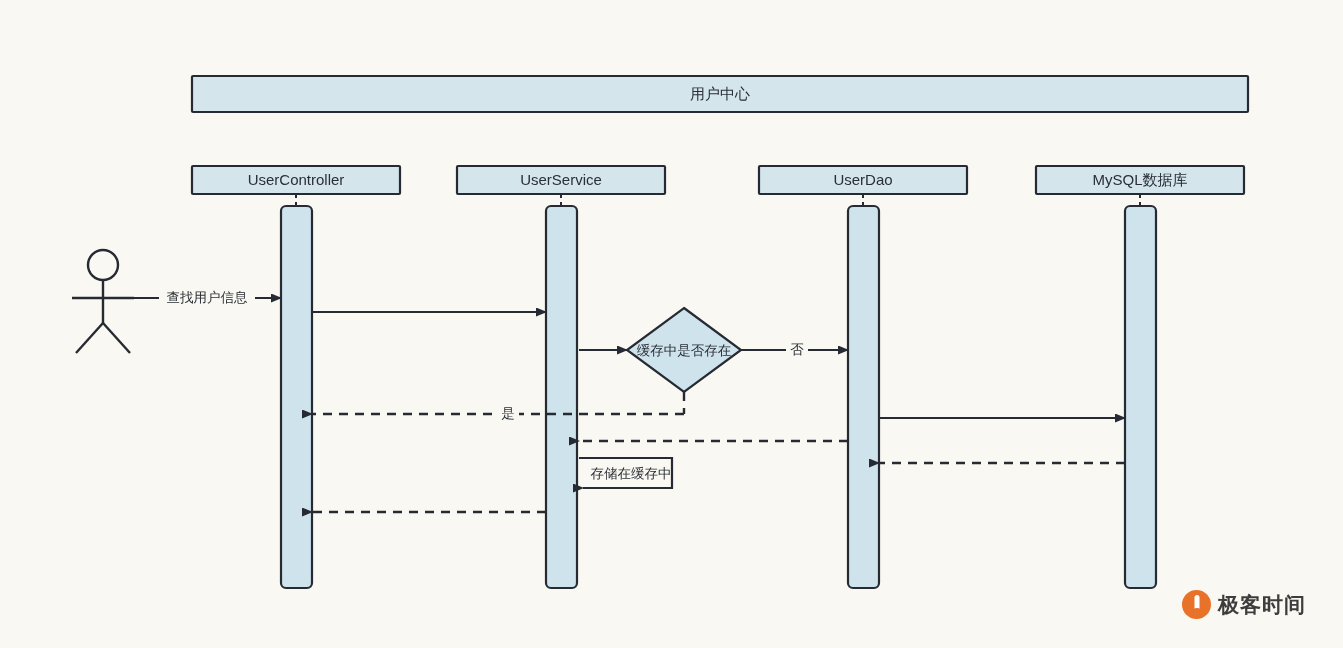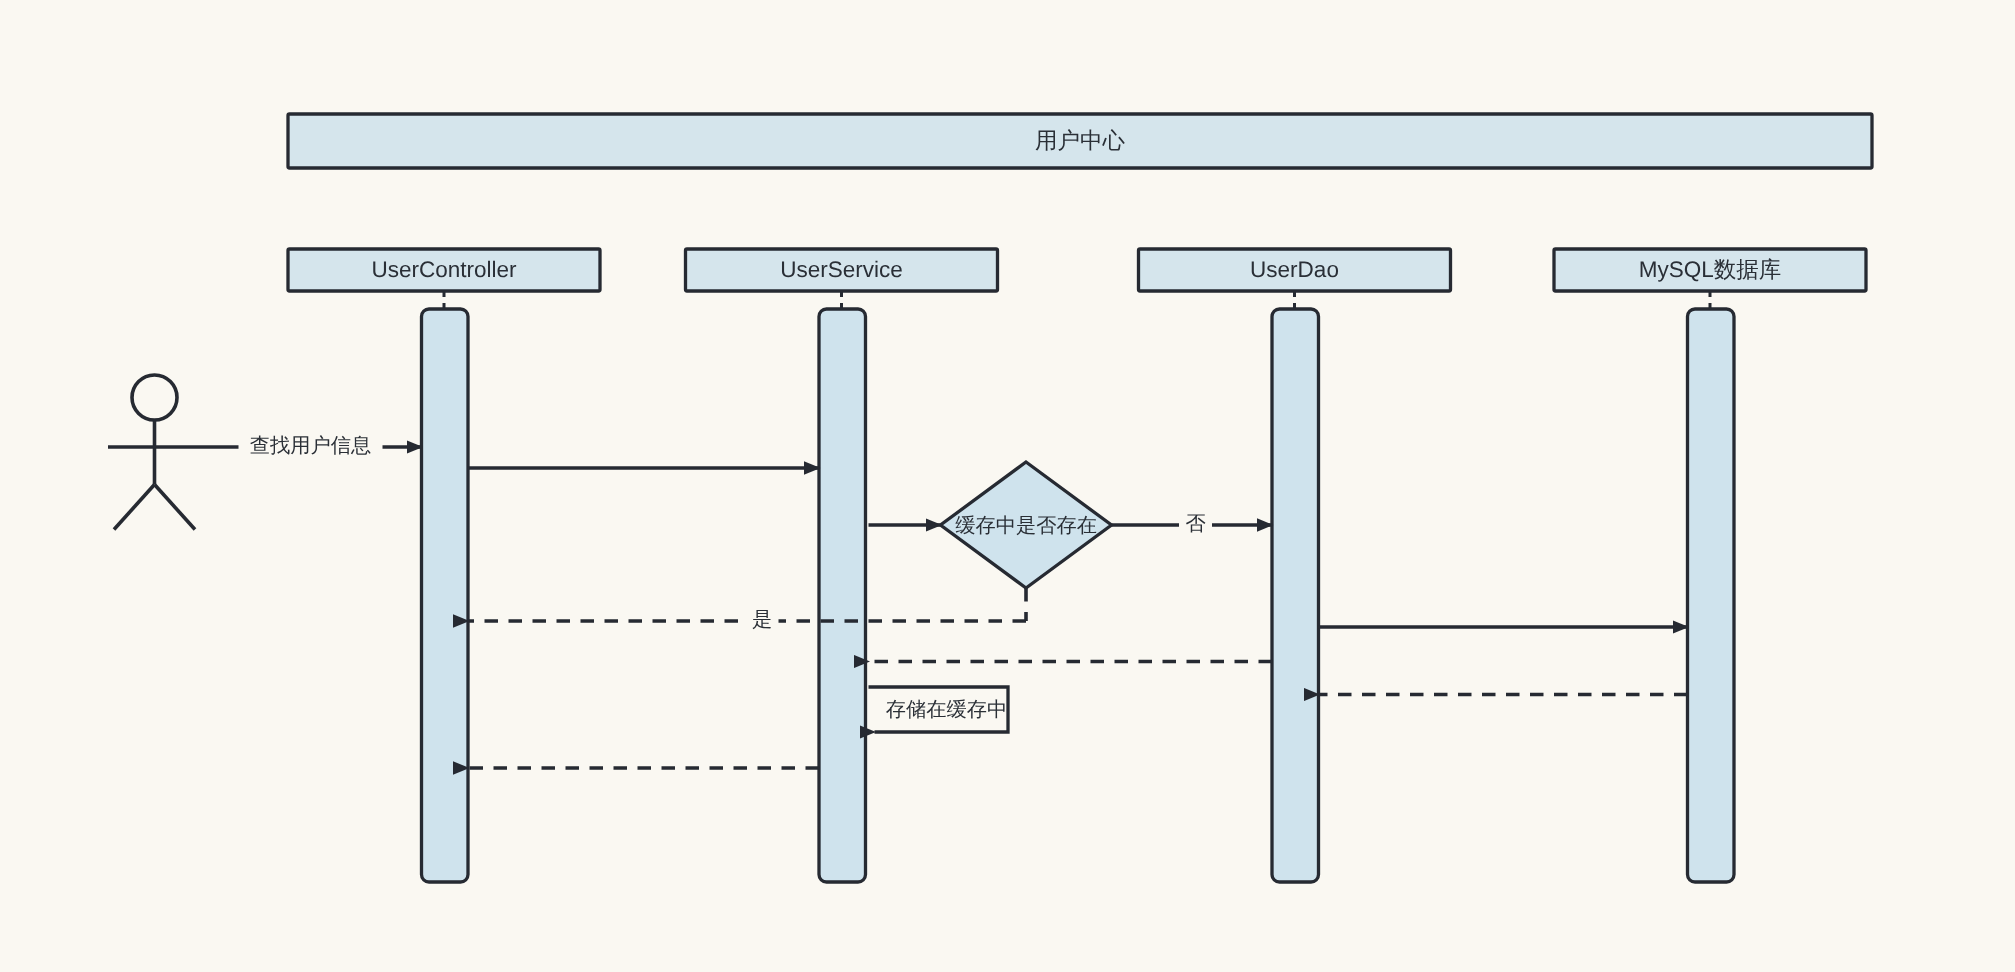--- a/index.html
+++ b/index.html
@@ -235,14 +235,18 @@
 
     <g>
       <path class="msg-solid" d="M579,458 L672,458 L672,488 L583,488" marker-end="url(#arrow-solid-left)"></path>
       <text class="msg-label" x="631" y="474">存储在缓存中</text>
     </g>
 
     <line class="msg-dashed" x1="546" y1="512" x2="312" y2="512" marker-end="url(#arrow-solid-left)"></line>
 
   </svg>
 
+  <div id="watermark">
+    <span class="wm-mark"></span>
+    <span class="wm-text">极客时间</span>
+  </div>
 
 </div>
 
 </body></html>

